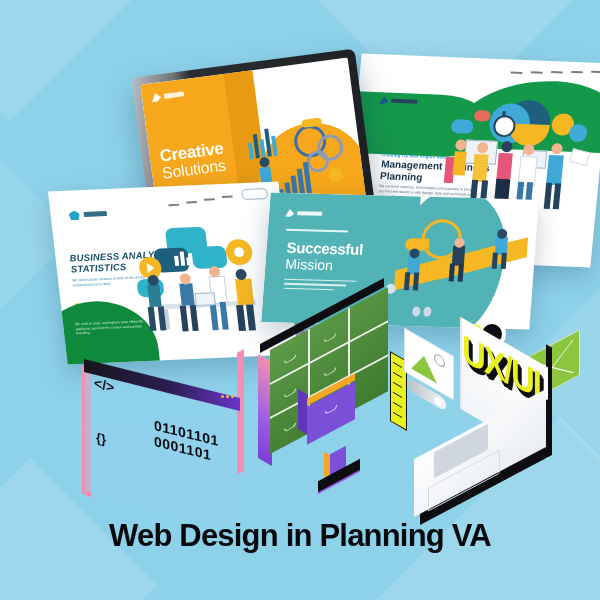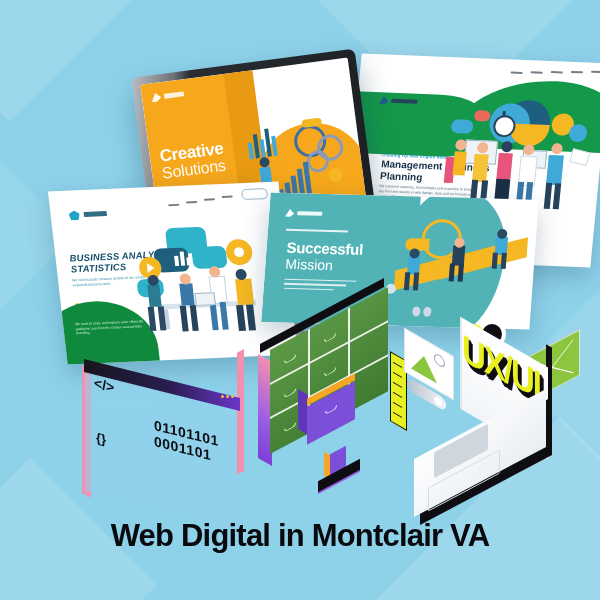--- a/index.html
+++ b/index.html
@@ -447,15 +447,15 @@
     <div class="lp-screen-edge"></div>
     <div class="lp-screen"></div>
     <div class="lp-ux">UX/UI</div>
     <div class="lp-shadow"></div>
     <div class="lp-base">
       <div class="lp-keys" style="transform:none;left:14px;top:36px;"></div>
     </div>
     <div class="lp-trackpad"></div>
   </div>
 
-  <div id="headline">Web Digital in Montclair VA</div>
+  <div id="headline">Web Design in Planning VA</div>
 
 </div>
 
 </body></html>

